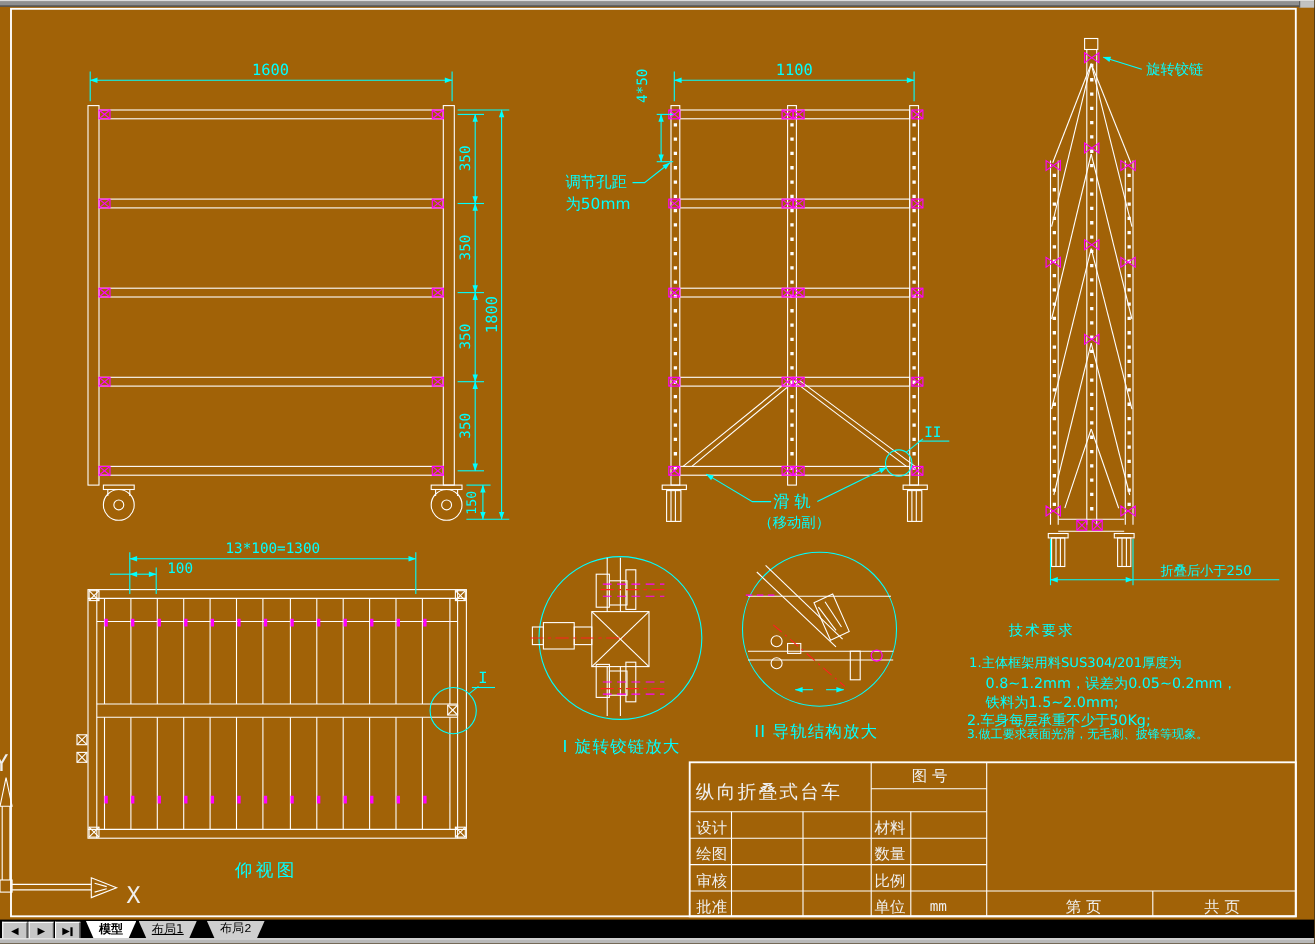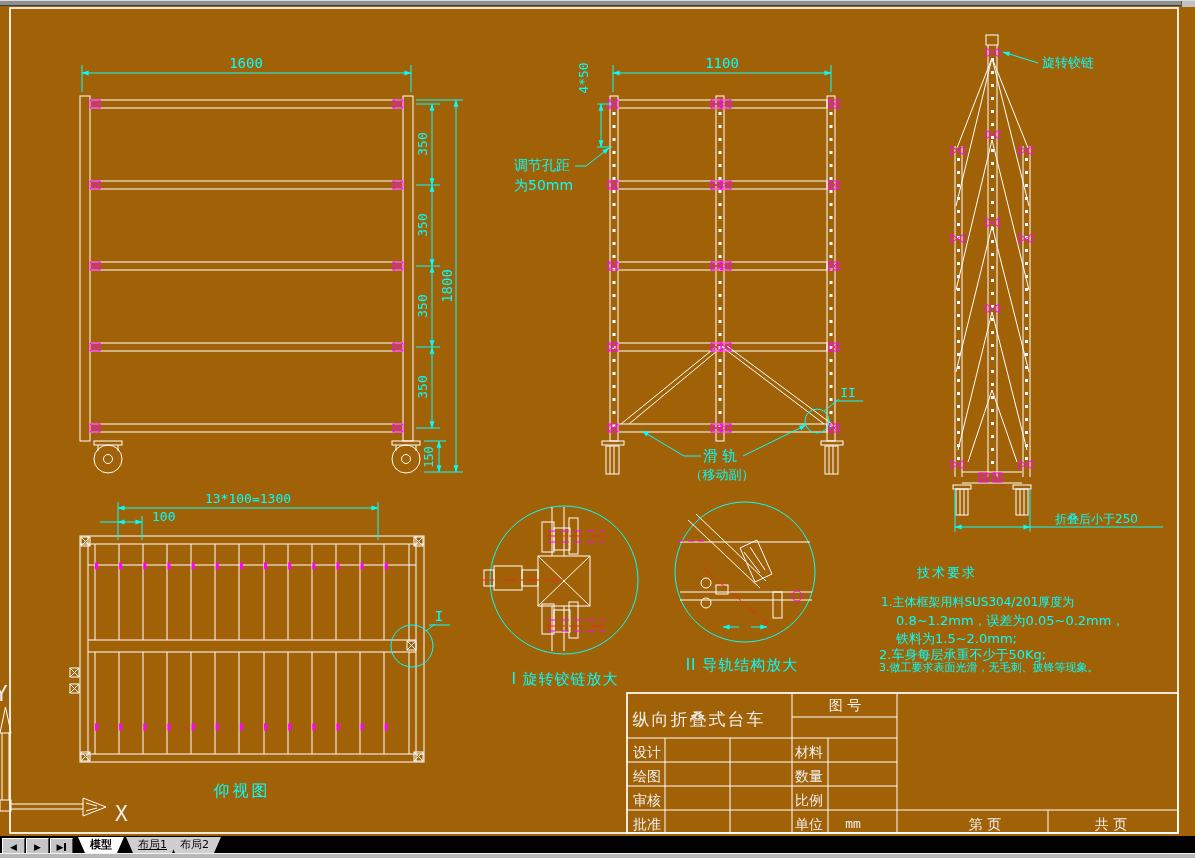--- a/index.html
+++ b/index.html
@@ -439,17 +439,17 @@
       </div>
     <div class="navbtn" style="left:26px;">
         <span>▶</span>
       </div>
     <div class="navbtn" style="left:50px;">
         <span>▶</span>
         <span class="bar"></span>
       </div>
     <div class="sheettab active" style="left:78px;">模型</div>
     <div class="sheettab" style="left:126px;text-decoration:underline;">布局1</div>
-    <div class="sheettab" style="left:168px;">布局2</div>
+    <div class="sheettab" style="left:188px;font-family:Liberation Mono, monospace;">布局2</div>
     <div class="statusstrip"></div>
   </div>
 
 </div>
 
 </body></html>

